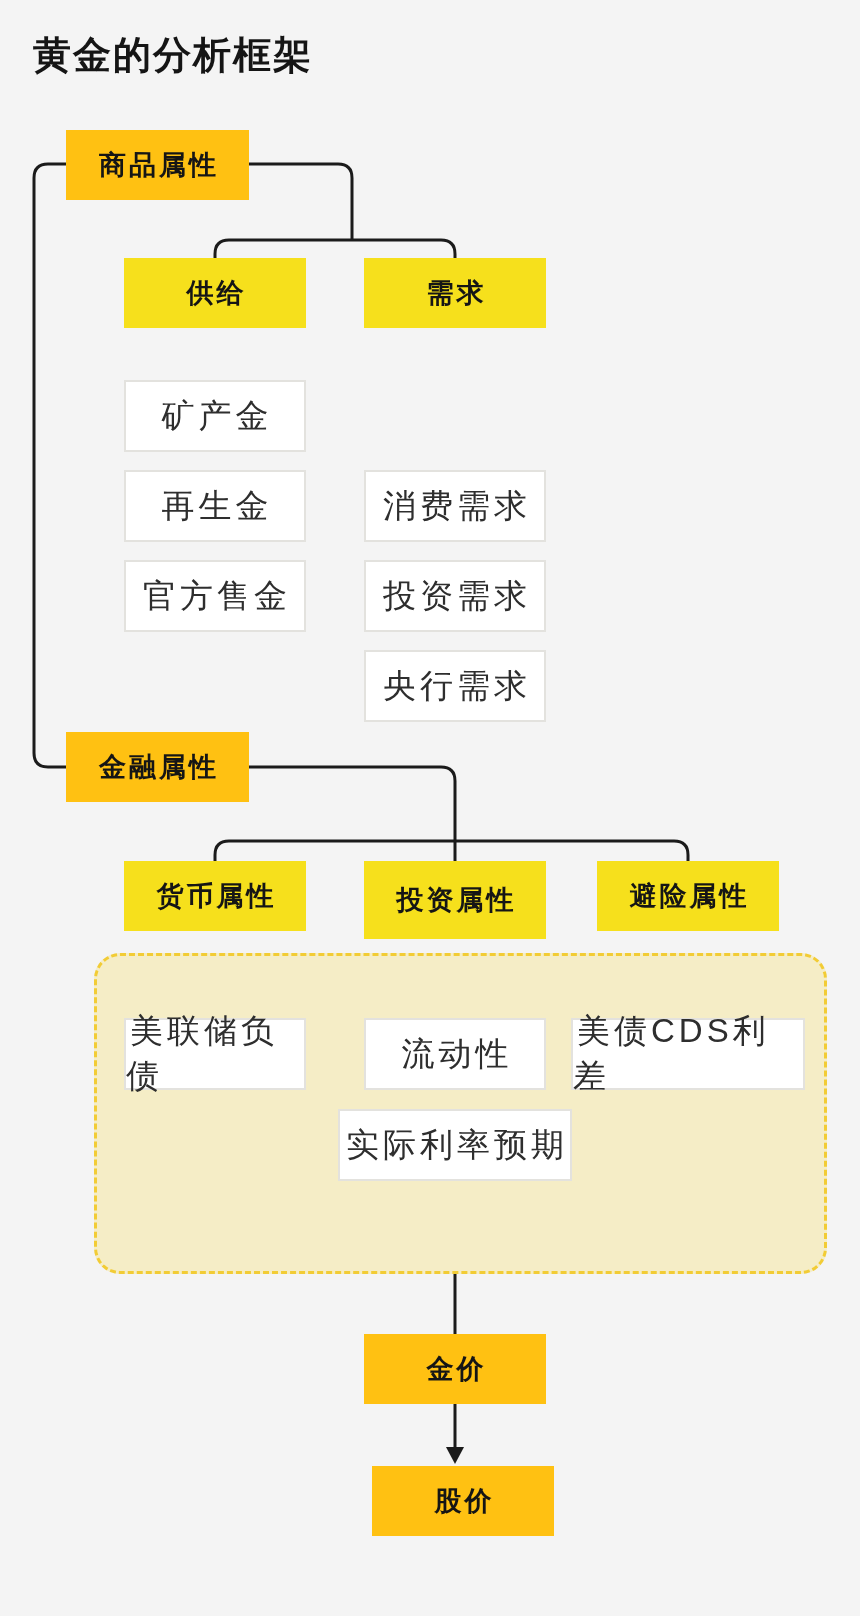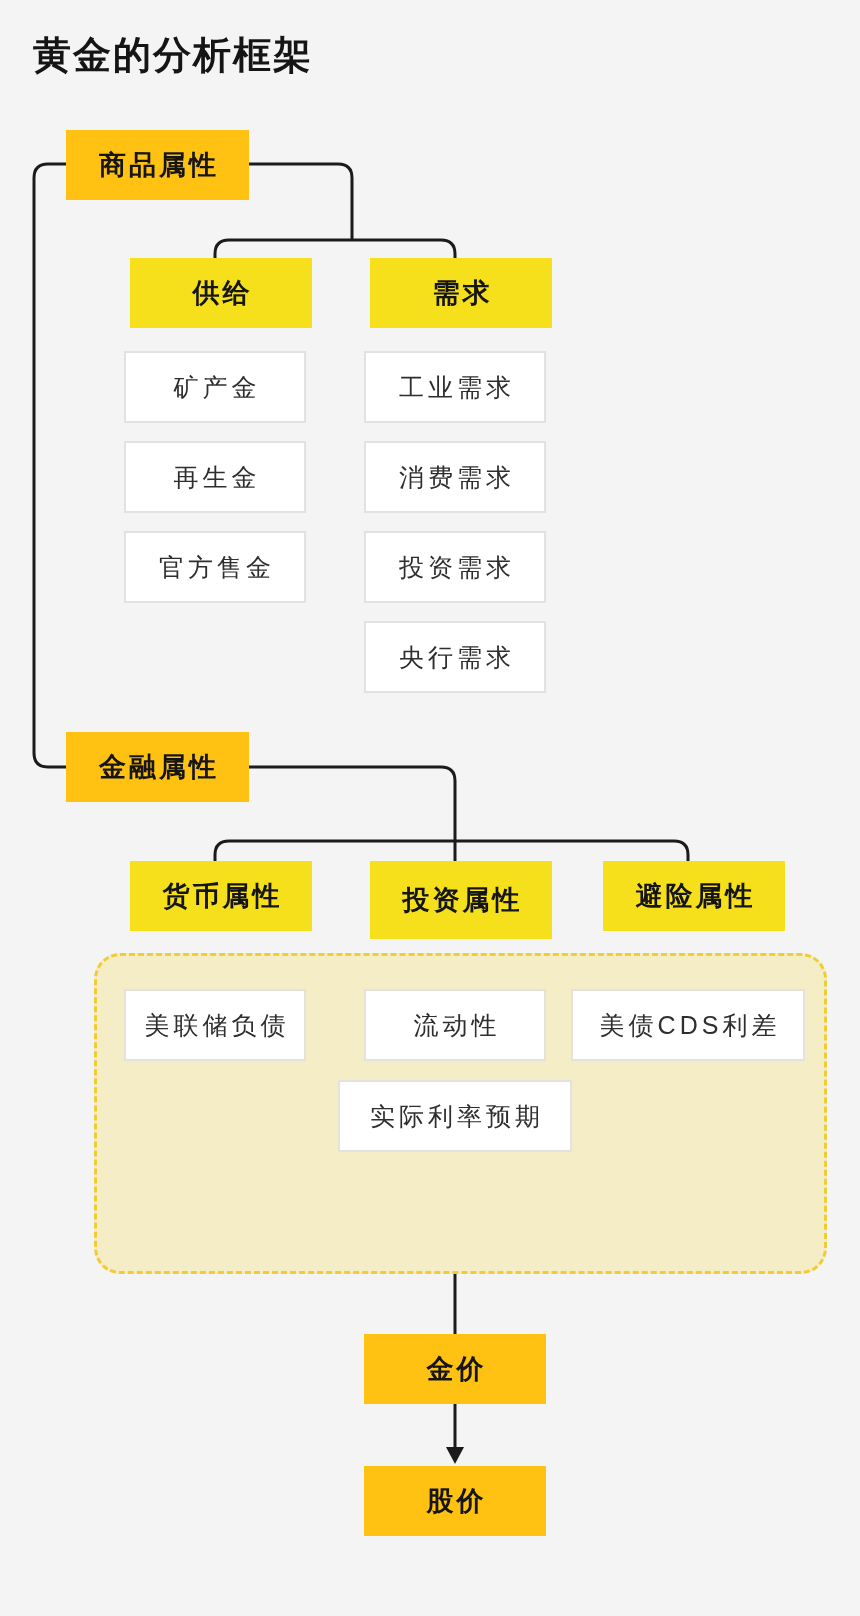--- a/index.html
+++ b/index.html
@@ -25,25 +25,25 @@
     font-size:38px;font-weight:800;color:var(--text-dark);letter-spacing:2px;
   }
   .connector-layer{position:absolute;left:0;top:0;width:860px;height:1616px;z-index:0;}
   .connector-layer path{fill:none;stroke:var(--connector);stroke-width:3;}
   .connector-layer polygon{fill:var(--connector);}
   .node{
     position:absolute;z-index:2;display:flex;align-items:center;justify-content:center;
     font-weight:700;font-size:27px;color:var(--text-dark);letter-spacing:3px;text-indent:3px;
   }
   .node.primary{background:var(--primary-node);}
-  .node.secondary{background:var(--secondary-node);margin-left:6px;}
+  .node.secondary{background:var(--secondary-node);}
   .leaf{
     position:absolute;z-index:2;display:flex;align-items:center;justify-content:center;
     background:var(--leaf-bg);border:2px solid var(--leaf-border);
-    font-weight:400;font-size:25px;color:var(--text-leaf);letter-spacing:4px;text-indent:4px;
+    font-weight:400;font-size:33px;color:var(--text-leaf);letter-spacing:4px;text-indent:4px;margin-top:29px;
   }
   .group-box{
     position:absolute;z-index:1;background:var(--group-bg);
     border:3px dashed var(--group-border);border-radius:26px;
   }
 </style>
 </head>
 <body>
 
 <div class="stage">
@@ -65,32 +65,31 @@
 
   <div class="node primary" style="left:66px;top:130px;width:183px;height:70px">商品属性</div>
 
   <div class="node secondary" style="left:124px;top:258px;width:182px;height:70px">供给</div>
   <div class="node secondary" style="left:364px;top:258px;width:182px;height:70px">需求</div>
 
   <div class="leaf" style="left:124px;top:351px;width:182px;height:72px">矿产金</div>
   <div class="leaf" style="left:124px;top:441px;width:182px;height:72px">再生金</div>
   <div class="leaf" style="left:124px;top:531px;width:182px;height:72px">官方售金</div>
 
-  <div class="leaf" style="left:364px;top:351px;width:182px;height:72px">工业需求</div>
   <div class="leaf" style="left:364px;top:441px;width:182px;height:72px">消费需求</div>
   <div class="leaf" style="left:364px;top:531px;width:182px;height:72px">投资需求</div>
   <div class="leaf" style="left:364px;top:621px;width:182px;height:72px">央行需求</div>
 
   <div class="node primary" style="left:66px;top:732px;width:183px;height:70px">金融属性</div>
 
   <div class="node secondary" style="left:124px;top:861px;width:182px;height:70px">货币属性</div>
   <div class="node secondary" style="left:364px;top:861px;width:182px;height:78px">投资属性</div>
   <div class="node secondary" style="left:597px;top:861px;width:182px;height:70px">避险属性</div>
 
   <div class="leaf" style="left:124px;top:989px;width:182px;height:72px">美联储负债</div>
   <div class="leaf" style="left:364px;top:989px;width:182px;height:72px">流动性</div>
   <div class="leaf" style="left:338px;top:1080px;width:234px;height:72px">实际利率预期</div>
   <div class="leaf" style="left:571px;top:989px;width:234px;height:72px">美债CDS利差</div>
 
   <div class="node primary" style="left:364px;top:1334px;width:182px;height:70px">金价</div>
-  <div class="node primary" style="left:364px;top:1466px;width:182px;height:70px">股价</div>
+  <div class="node primary" style="left:372px;top:1466px;width:182px;height:70px">股价</div>
 
 </div>
 
 </body></html>

